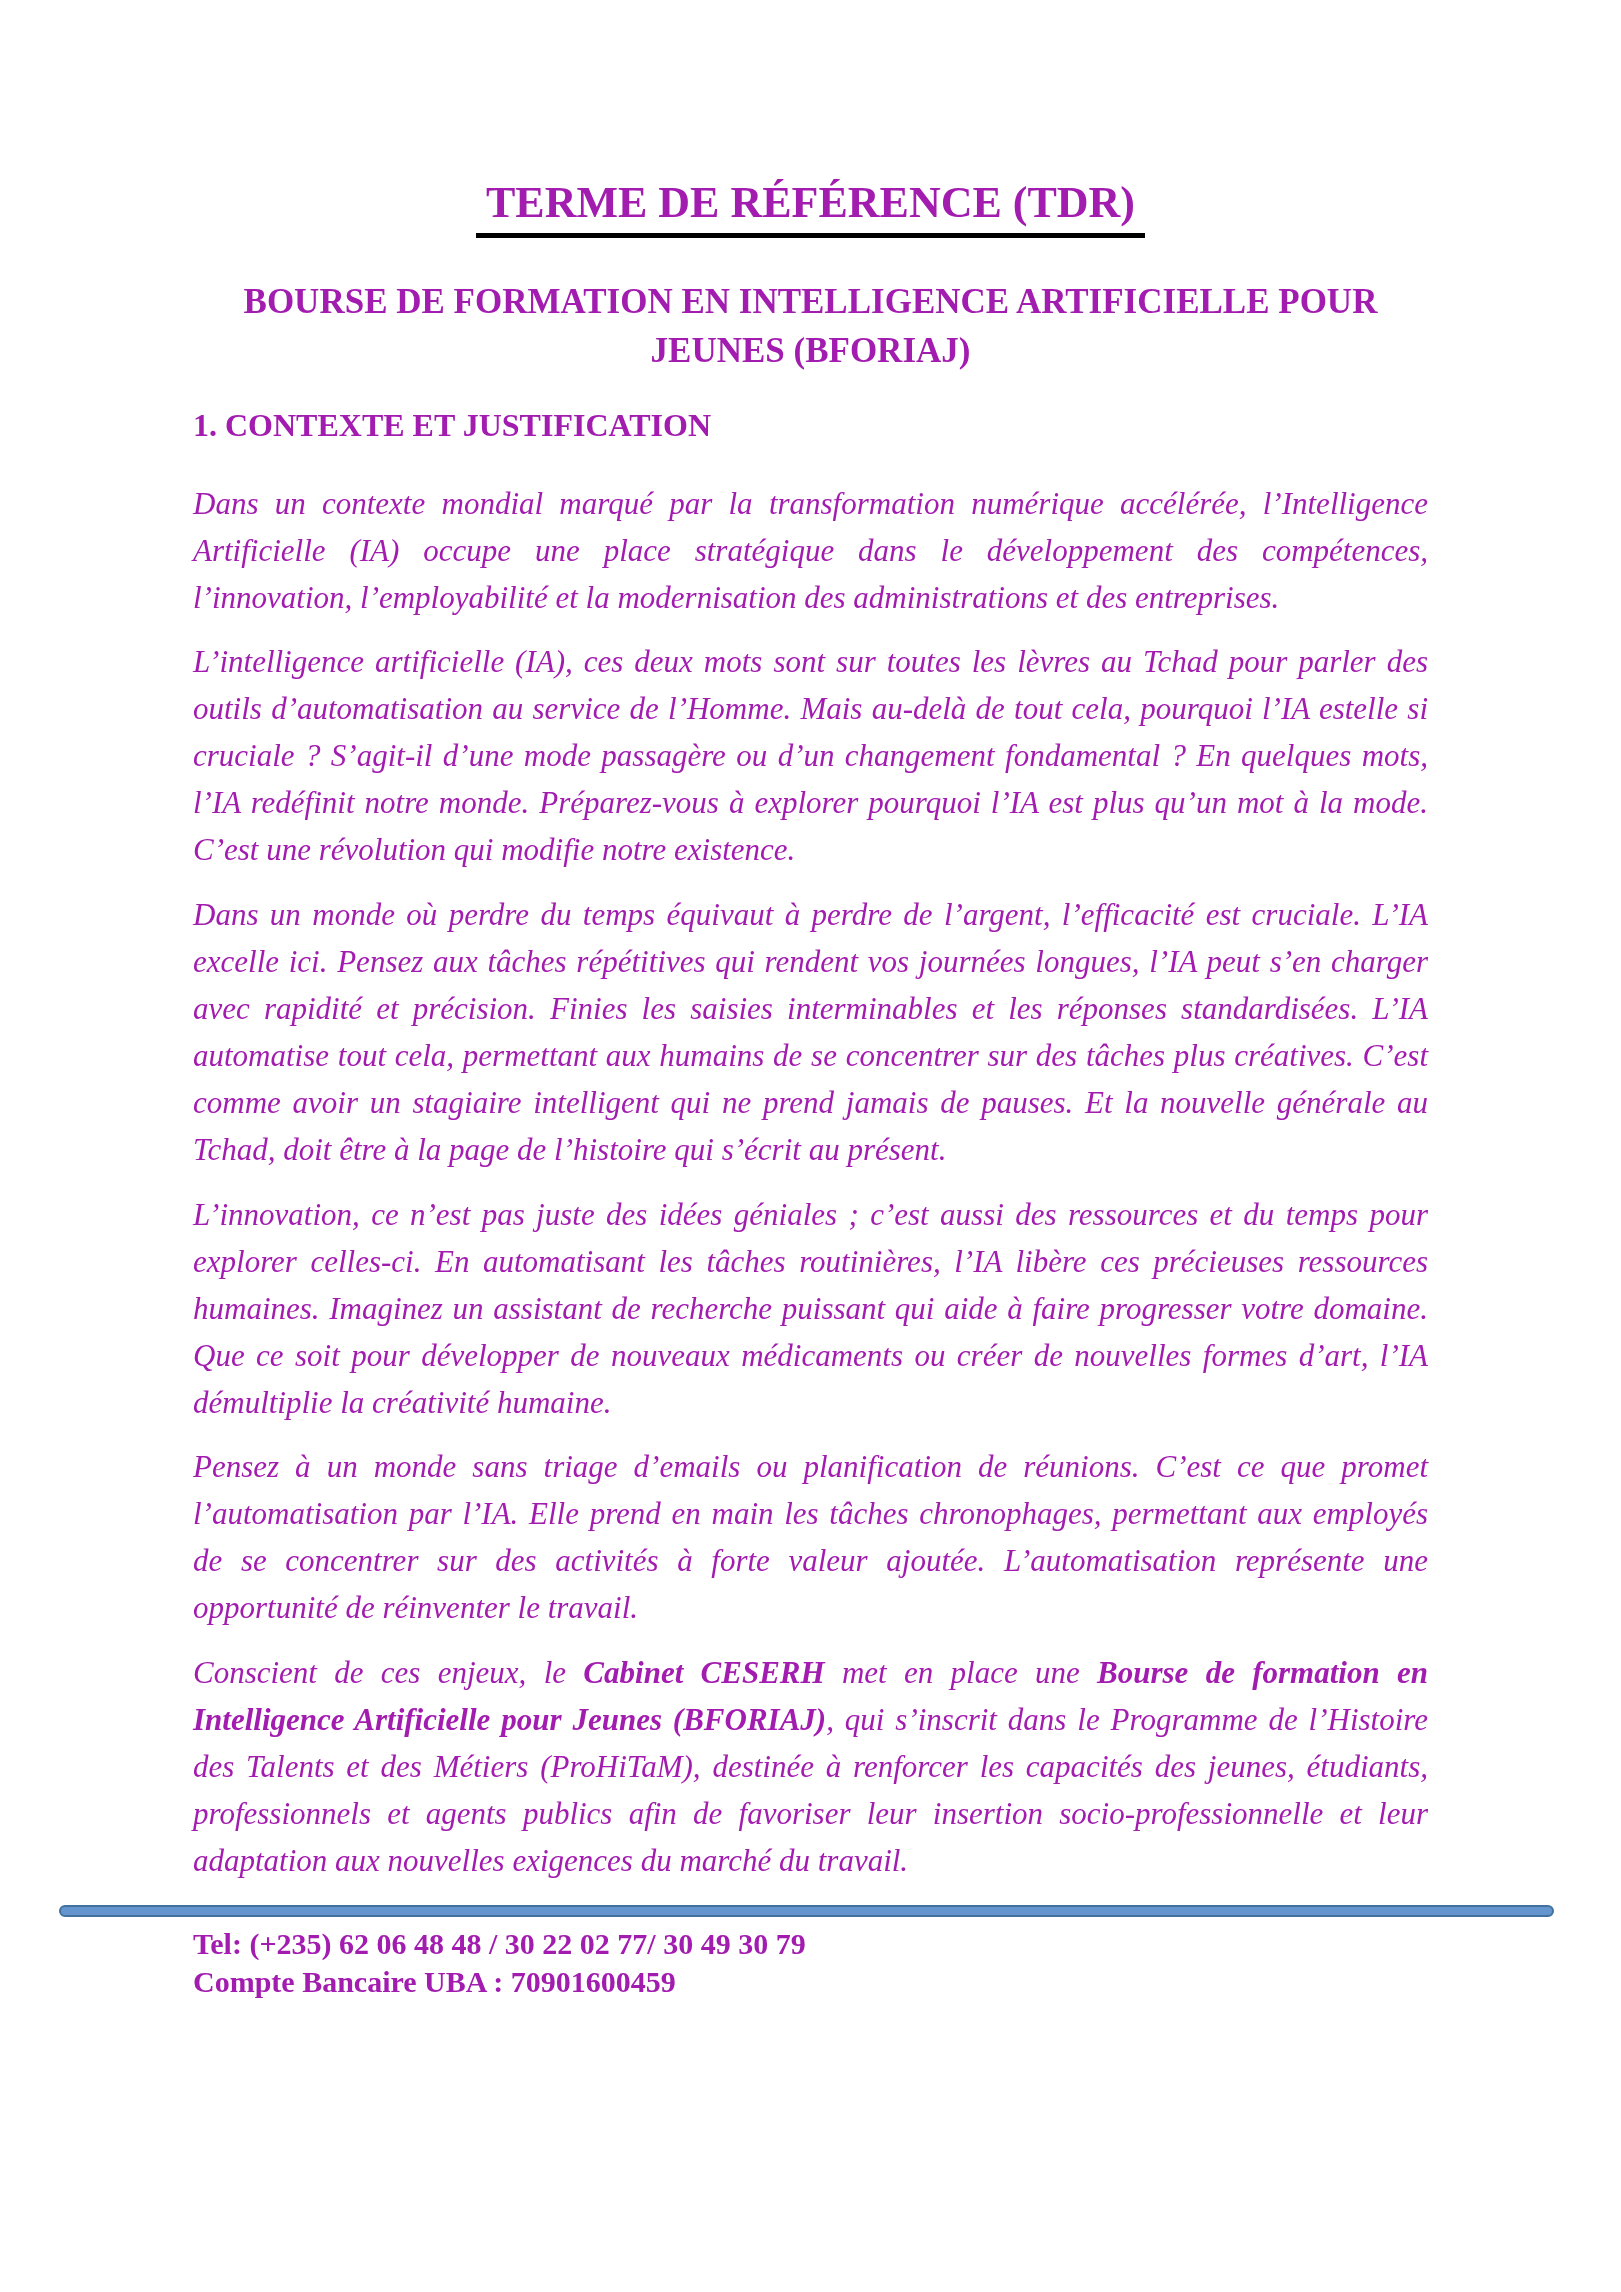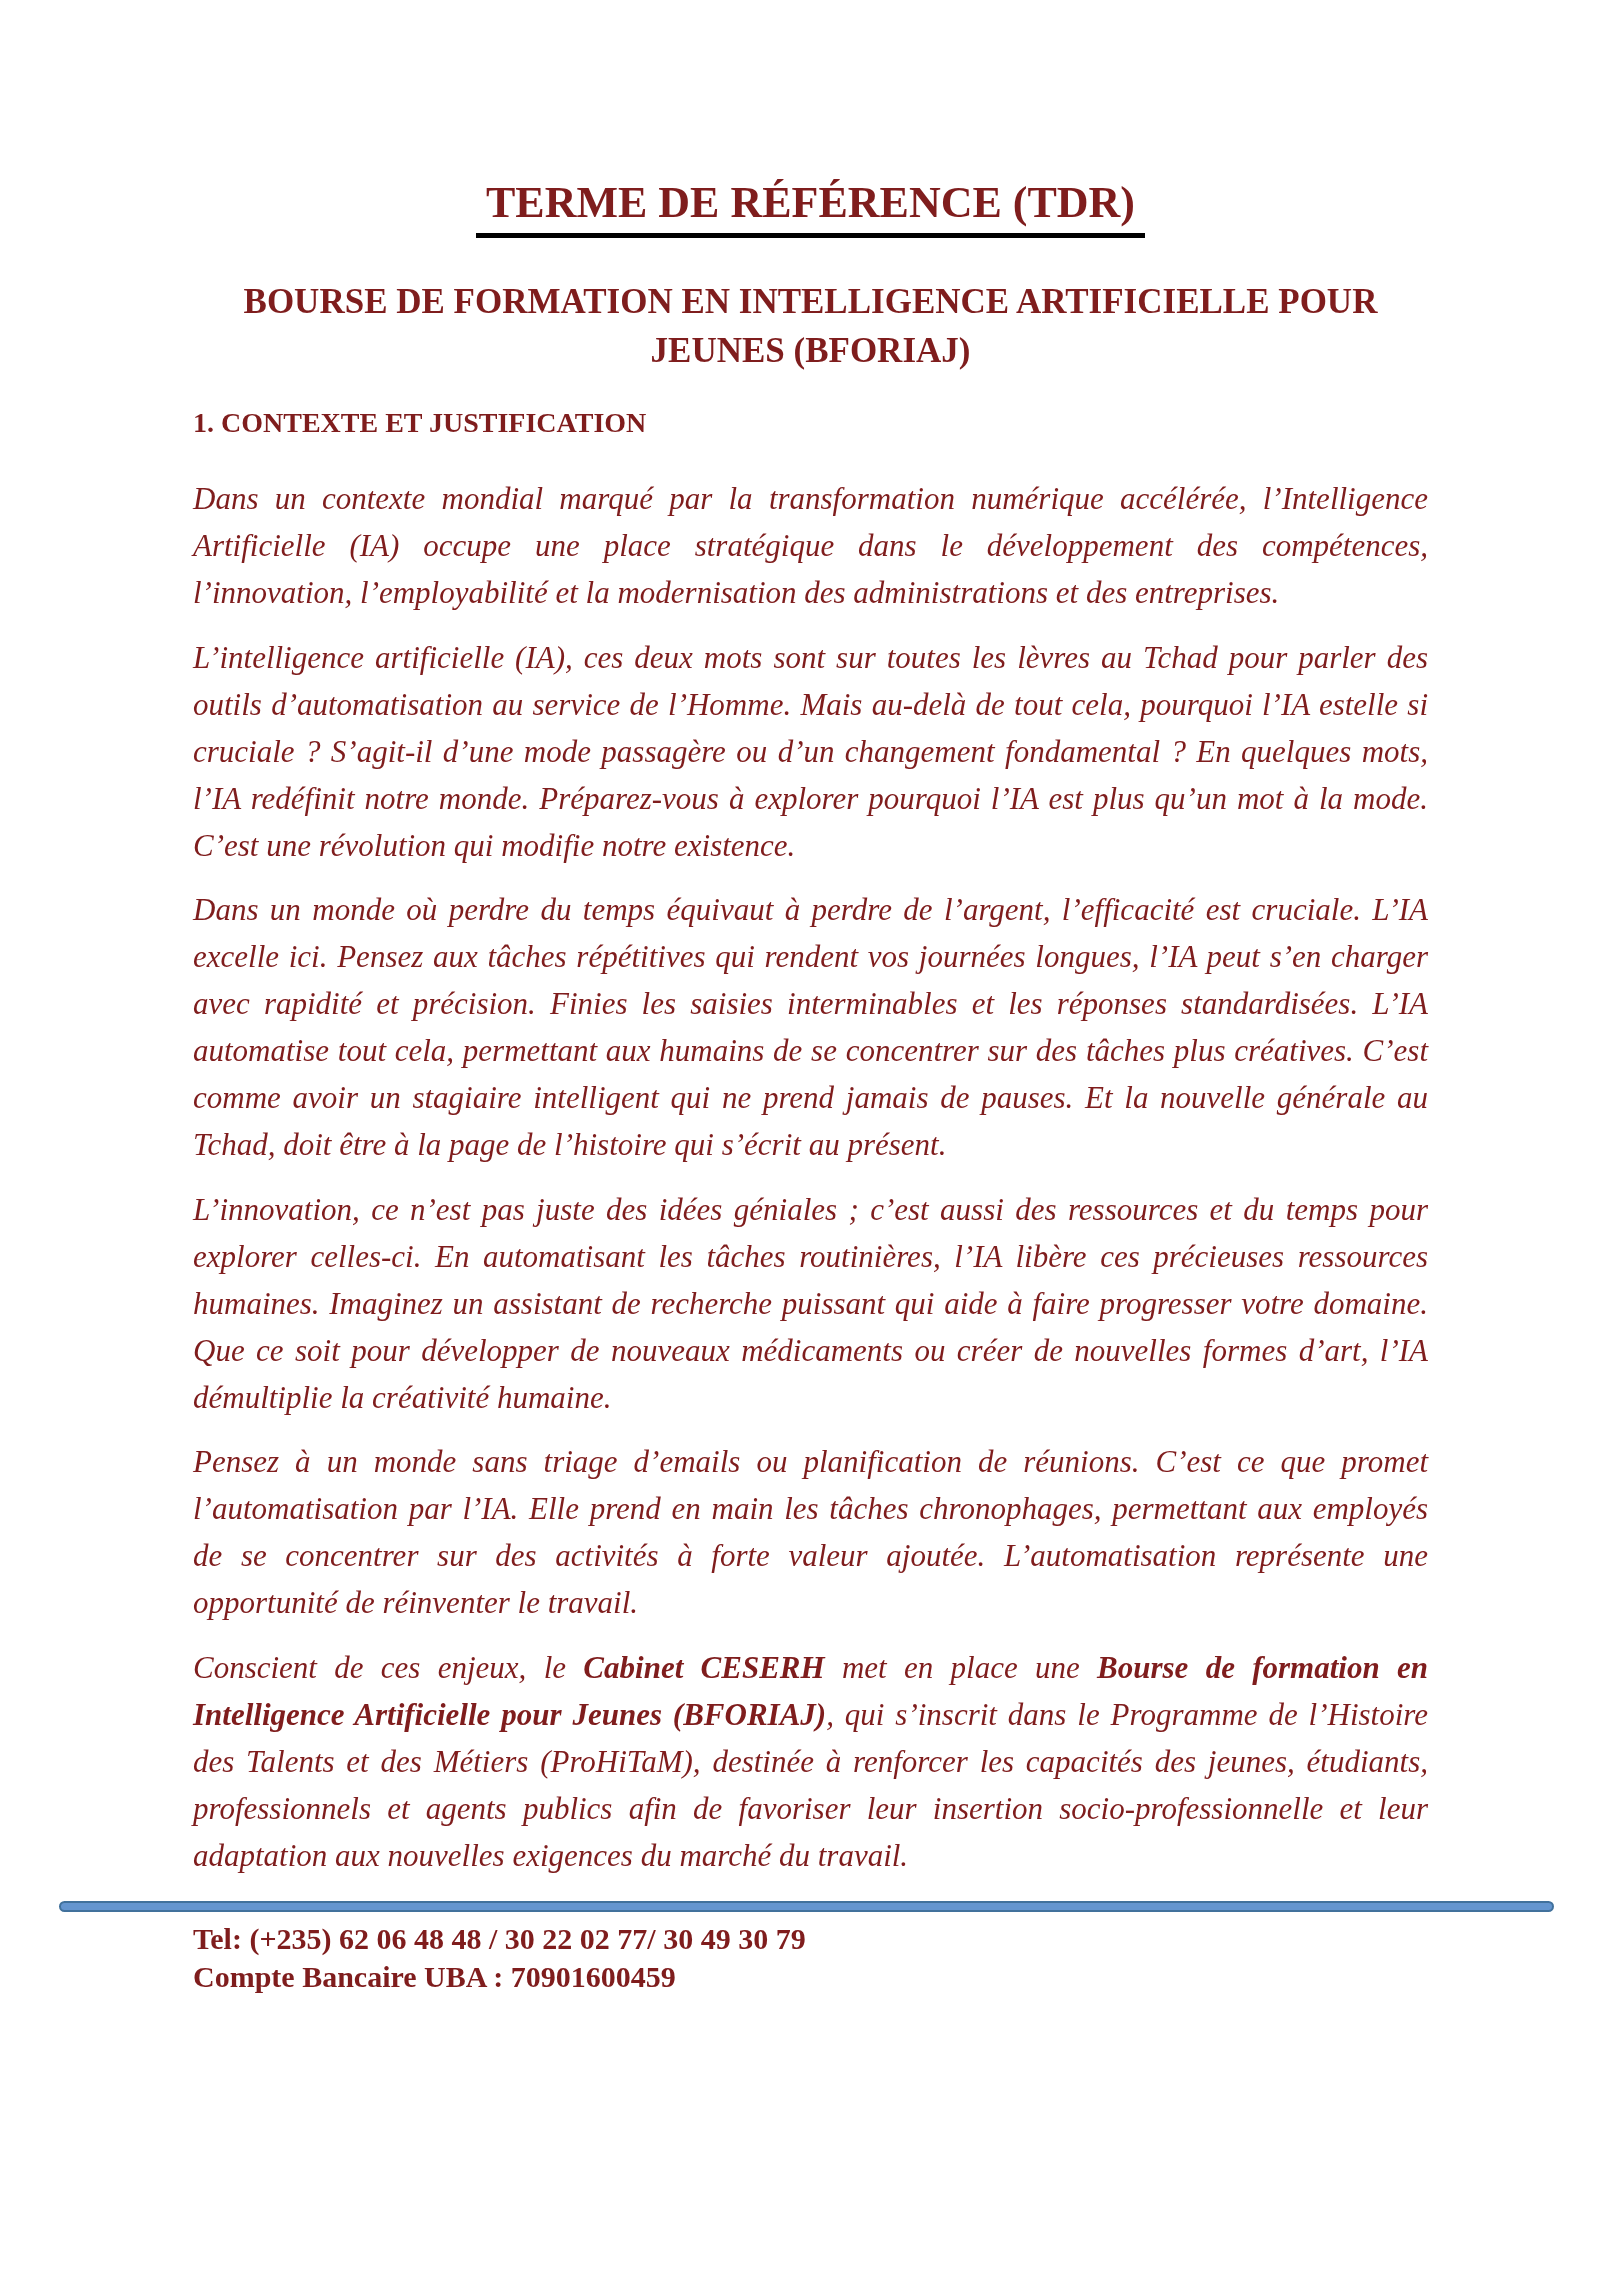--- a/index.html
+++ b/index.html
@@ -9,21 +9,21 @@
   }
   .page {
     position: relative;
     width: 1621px;
     height: 2293px;
     margin: 0 auto;
     background: #ffffff;
     box-sizing: border-box;
     padding: 178px 193px 0 193px;
     font-family: "Liberation Serif", "DejaVu Serif", serif;
-    color: #7f1d1d;
+    color: #a21caf;
     overflow: hidden;
   }
   .doc-title {
     margin: 0;
     text-align: center;
     font-size: 44px;
     font-weight: bold;
     line-height: 1.15;
   }
   .doc-title .underlined {
@@ -34,21 +34,21 @@
   .doc-subtitle {
     margin: 39px auto 0 auto;
     text-align: center;
     font-size: 35px;
     font-weight: bold;
     line-height: 1.4;
     max-width: 1235px;
   }
   .section-heading {
     margin: 31px 0 0 0;
-    font-size: 28px;
+    font-size: 32px;
     font-weight: bold;
     line-height: 1.2;
     text-align: left;
   }
   .body-copy p {
     margin: 17.6px 0 0 0;
     font-size: 31px;
     line-height: 47px;
     text-align: justify;
     font-style: italic;

